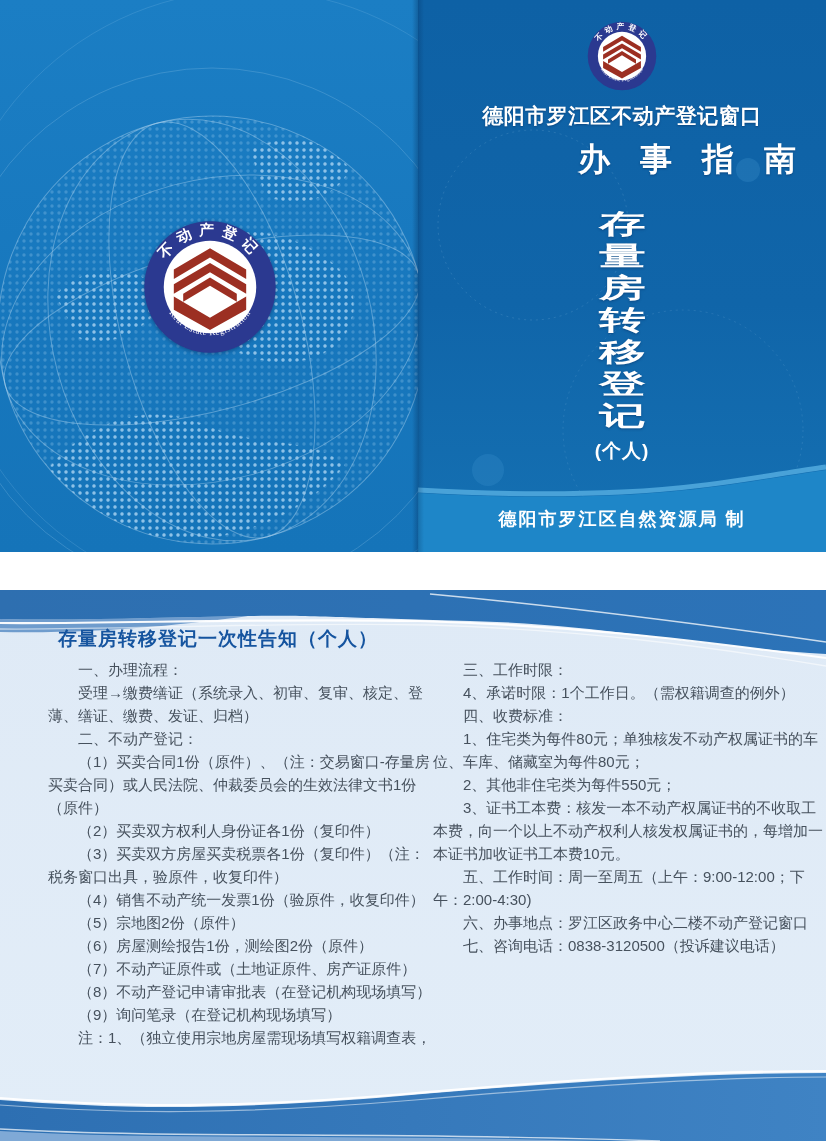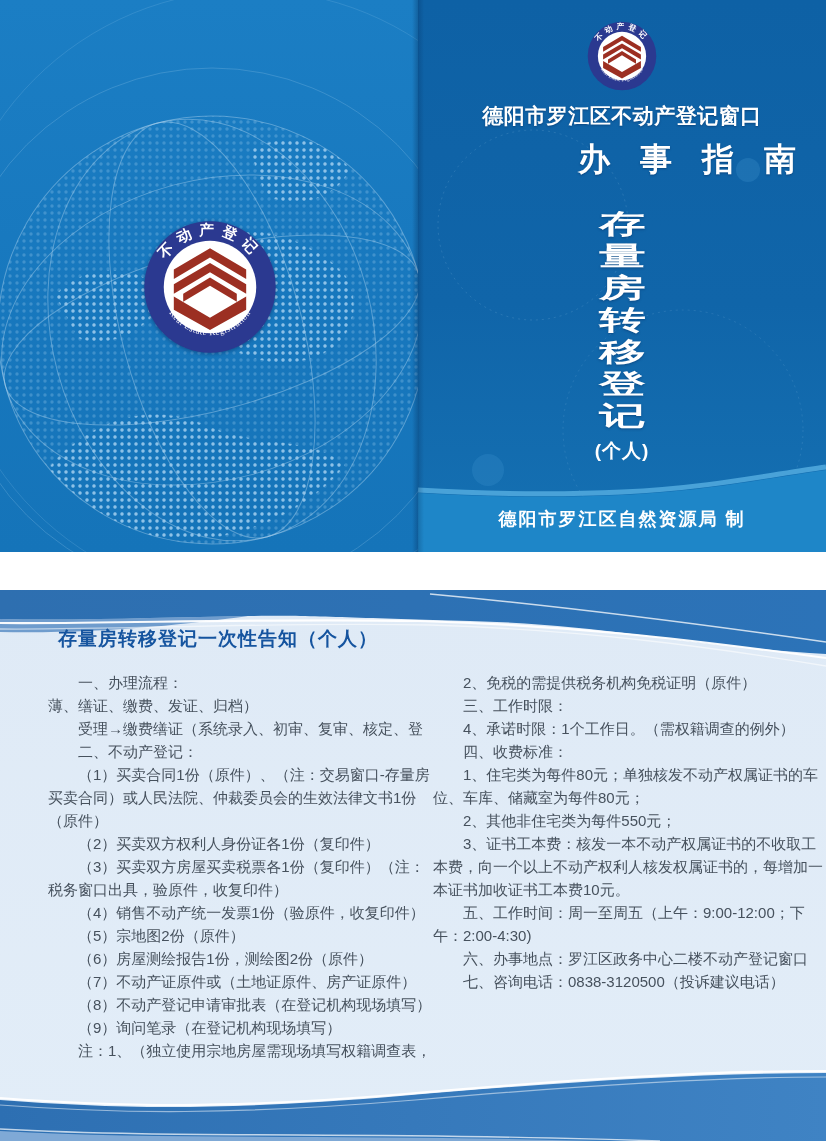--- a/index.html
+++ b/index.html
@@ -63,21 +63,21 @@
     position:absolute; left:0; top:590px; width:826px; height:551px;
     background:linear-gradient(180deg,#dfeaf6 0%,#e2edf8 100%);
     overflow:hidden;
   }
   .top-wave { position:absolute; left:0; top:0; width:826px; height:112px; }
   .bottom-wave { position:absolute; left:0; bottom:0; width:826px; height:72px; }
   .p2-heading {
     position:absolute; top:36px; left:58px;
     color:#15549f; font-size:19px; font-weight:bold; letter-spacing:1px;
   }
-  .cols { position:absolute; top:81px; left:48px; width:762px; display:flex; }
+  .cols { position:absolute; top:68px; left:48px; width:762px; display:flex; }
   .col { width:377px; }
   .col + .col { margin-left:8px; }
   .col .line {
     font-size:15px; line-height:23px; color:#46515d; white-space:nowrap;
   }
 </style>
 </head>
 <body>
 
 <svg width="0" height="0" style="position:absolute" aria-hidden="true">
@@ -189,40 +189,39 @@
       <path d="M0,39 C 120,40 260,32 430,35 C 580,40 700,55 826,76" fill="none" stroke="#ffffff" stroke-width="1.3" opacity="0.55"></path>
       <path d="M430,4 C 580,18 700,34 826,52" fill="none" stroke="#ffffff" stroke-width="1.6" opacity="0.75"></path>
     </svg>
 
     <div class="p2-heading">存量房转移登记一次性告知（个人）</div>
 
     <div class="cols">
       <div class="col">
 
       <div class="line">　　一、办理流程：</div>
+          <div class="line">　　受理→缴费缮证（系统录入、初审、复审、核定、登</div>
           <div class="line">薄、缮证、缴费、发证、归档）</div>
-          <div class="line">　　受理→缴费缮证（系统录入、初审、复审、核定、登</div>
           <div class="line">　　二、不动产登记：</div>
           <div class="line">　　（1）买卖合同1份（原件）、（注：交易窗口-存量房</div>
           <div class="line">买卖合同）或人民法院、仲裁委员会的生效法律文书1份</div>
           <div class="line">（原件）</div>
           <div class="line">　　（2）买卖双方权利人身份证各1份（复印件）</div>
           <div class="line">　　（3）买卖双方房屋买卖税票各1份（复印件）（注：</div>
           <div class="line">税务窗口出具，验原件，收复印件）</div>
           <div class="line">　　（4）销售不动产统一发票1份（验原件，收复印件）</div>
           <div class="line">　　（5）宗地图2份（原件）</div>
           <div class="line">　　（6）房屋测绘报告1份，测绘图2份（原件）</div>
           <div class="line">　　（7）不动产证原件或（土地证原件、房产证原件）</div>
           <div class="line">　　（8）不动产登记申请审批表（在登记机构现场填写）</div>
           <div class="line">　　（9）询问笔录（在登记机构现场填写）</div>
           <div class="line">　　注：1、（独立使用宗地房屋需现场填写权籍调查表，</div>
         </div>
       <div class="col">
 
-          <div class="line">　　2、免税的需提供税务机构免税证明（原件）</div>
           <div class="line">　　三、工作时限：</div>
           <div class="line">　　4、承诺时限：1个工作日。（需权籍调查的例外）</div>
           <div class="line">　　四、收费标准：</div>
           <div class="line">　　1、住宅类为每件80元；单独核发不动产权属证书的车</div>
           <div class="line">位、车库、储藏室为每件80元；</div>
           <div class="line">　　2、其他非住宅类为每件550元；</div>
           <div class="line">　　3、证书工本费：核发一本不动产权属证书的不收取工</div>
           <div class="line">本费，向一个以上不动产权利人核发权属证书的，每增加一</div>
           <div class="line">本证书加收证书工本费10元。</div>
           <div class="line">　　五、工作时间：周一至周五（上午：9:00-12:00；下</div>

